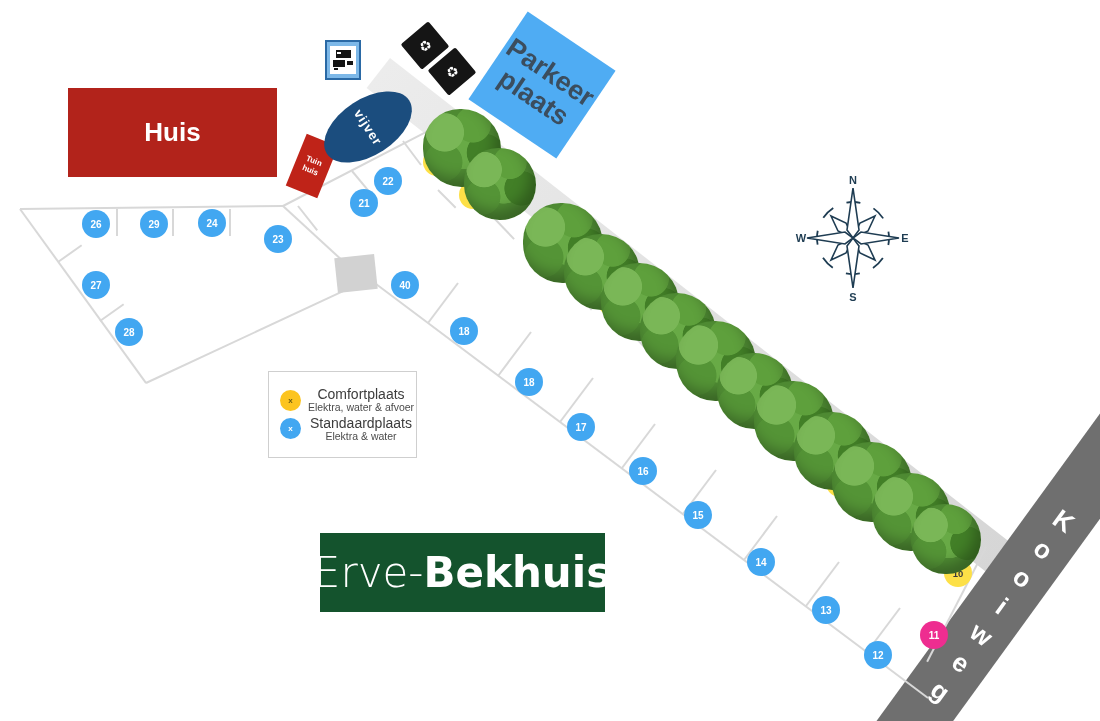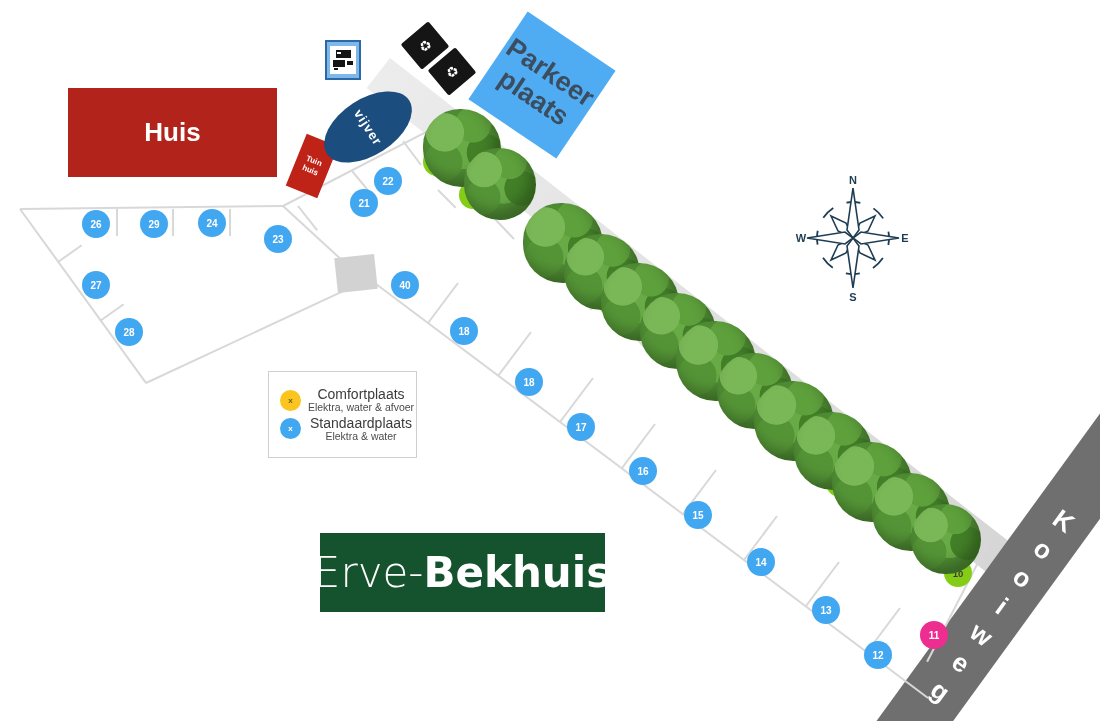--- a/index.html
+++ b/index.html
@@ -50,21 +50,21 @@
           radial-gradient(circle at 64% 20%, #5ea03c 0 22%, rgba(0,0,0,0) 23%),
           radial-gradient(circle at 80% 56%, #427f27 0 24%, rgba(0,0,0,0) 25%),
           radial-gradient(circle at 26% 68%, #549436 0 24%, rgba(0,0,0,0) 25%),
           radial-gradient(circle at 55% 46%, #68aa46 0 40%, rgba(0,0,0,0) 41%);
         box-shadow:inset -6px -9px 14px rgba(0,0,0,.28);}
 
   
   .pitch{position:absolute;width:28px;height:28px;border-radius:50%;z-index:5;
          display:flex;align-items:center;justify-content:center;font-size:10px;font-weight:bold;}
   .pitch.standard{background:#42a7f1;color:#fff;}
-  .pitch.comfort{background:#84cc16;color:#3c3c3c;font-size:9.5px;text-align:right;}
+  .pitch.comfort{background:#fde047;color:#3c3c3c;font-size:9.5px;text-align:right;}
   .pitch.highlight{background:#ee2d90;color:#fff;}
 
   
   #legend{left:268px;top:371px;width:149px;height:87px;background:#fff;border:1px solid #cfcfcf;
           box-sizing:border-box;z-index:7;display:flex;flex-direction:column;justify-content:center;gap:2px;}
   .legend-row{display:flex;align-items:center;}
   .legend-icon{width:21px;height:21px;border-radius:50%;flex:0 0 21px;margin:0 5px 0 11px;
                display:flex;align-items:center;justify-content:center;font-size:8px;font-weight:bold;}
   .legend-icon.comfort{background:#fcc41f;color:#6b5b10;}
   .legend-icon.standard{background:#42a7f1;color:#fff;}

